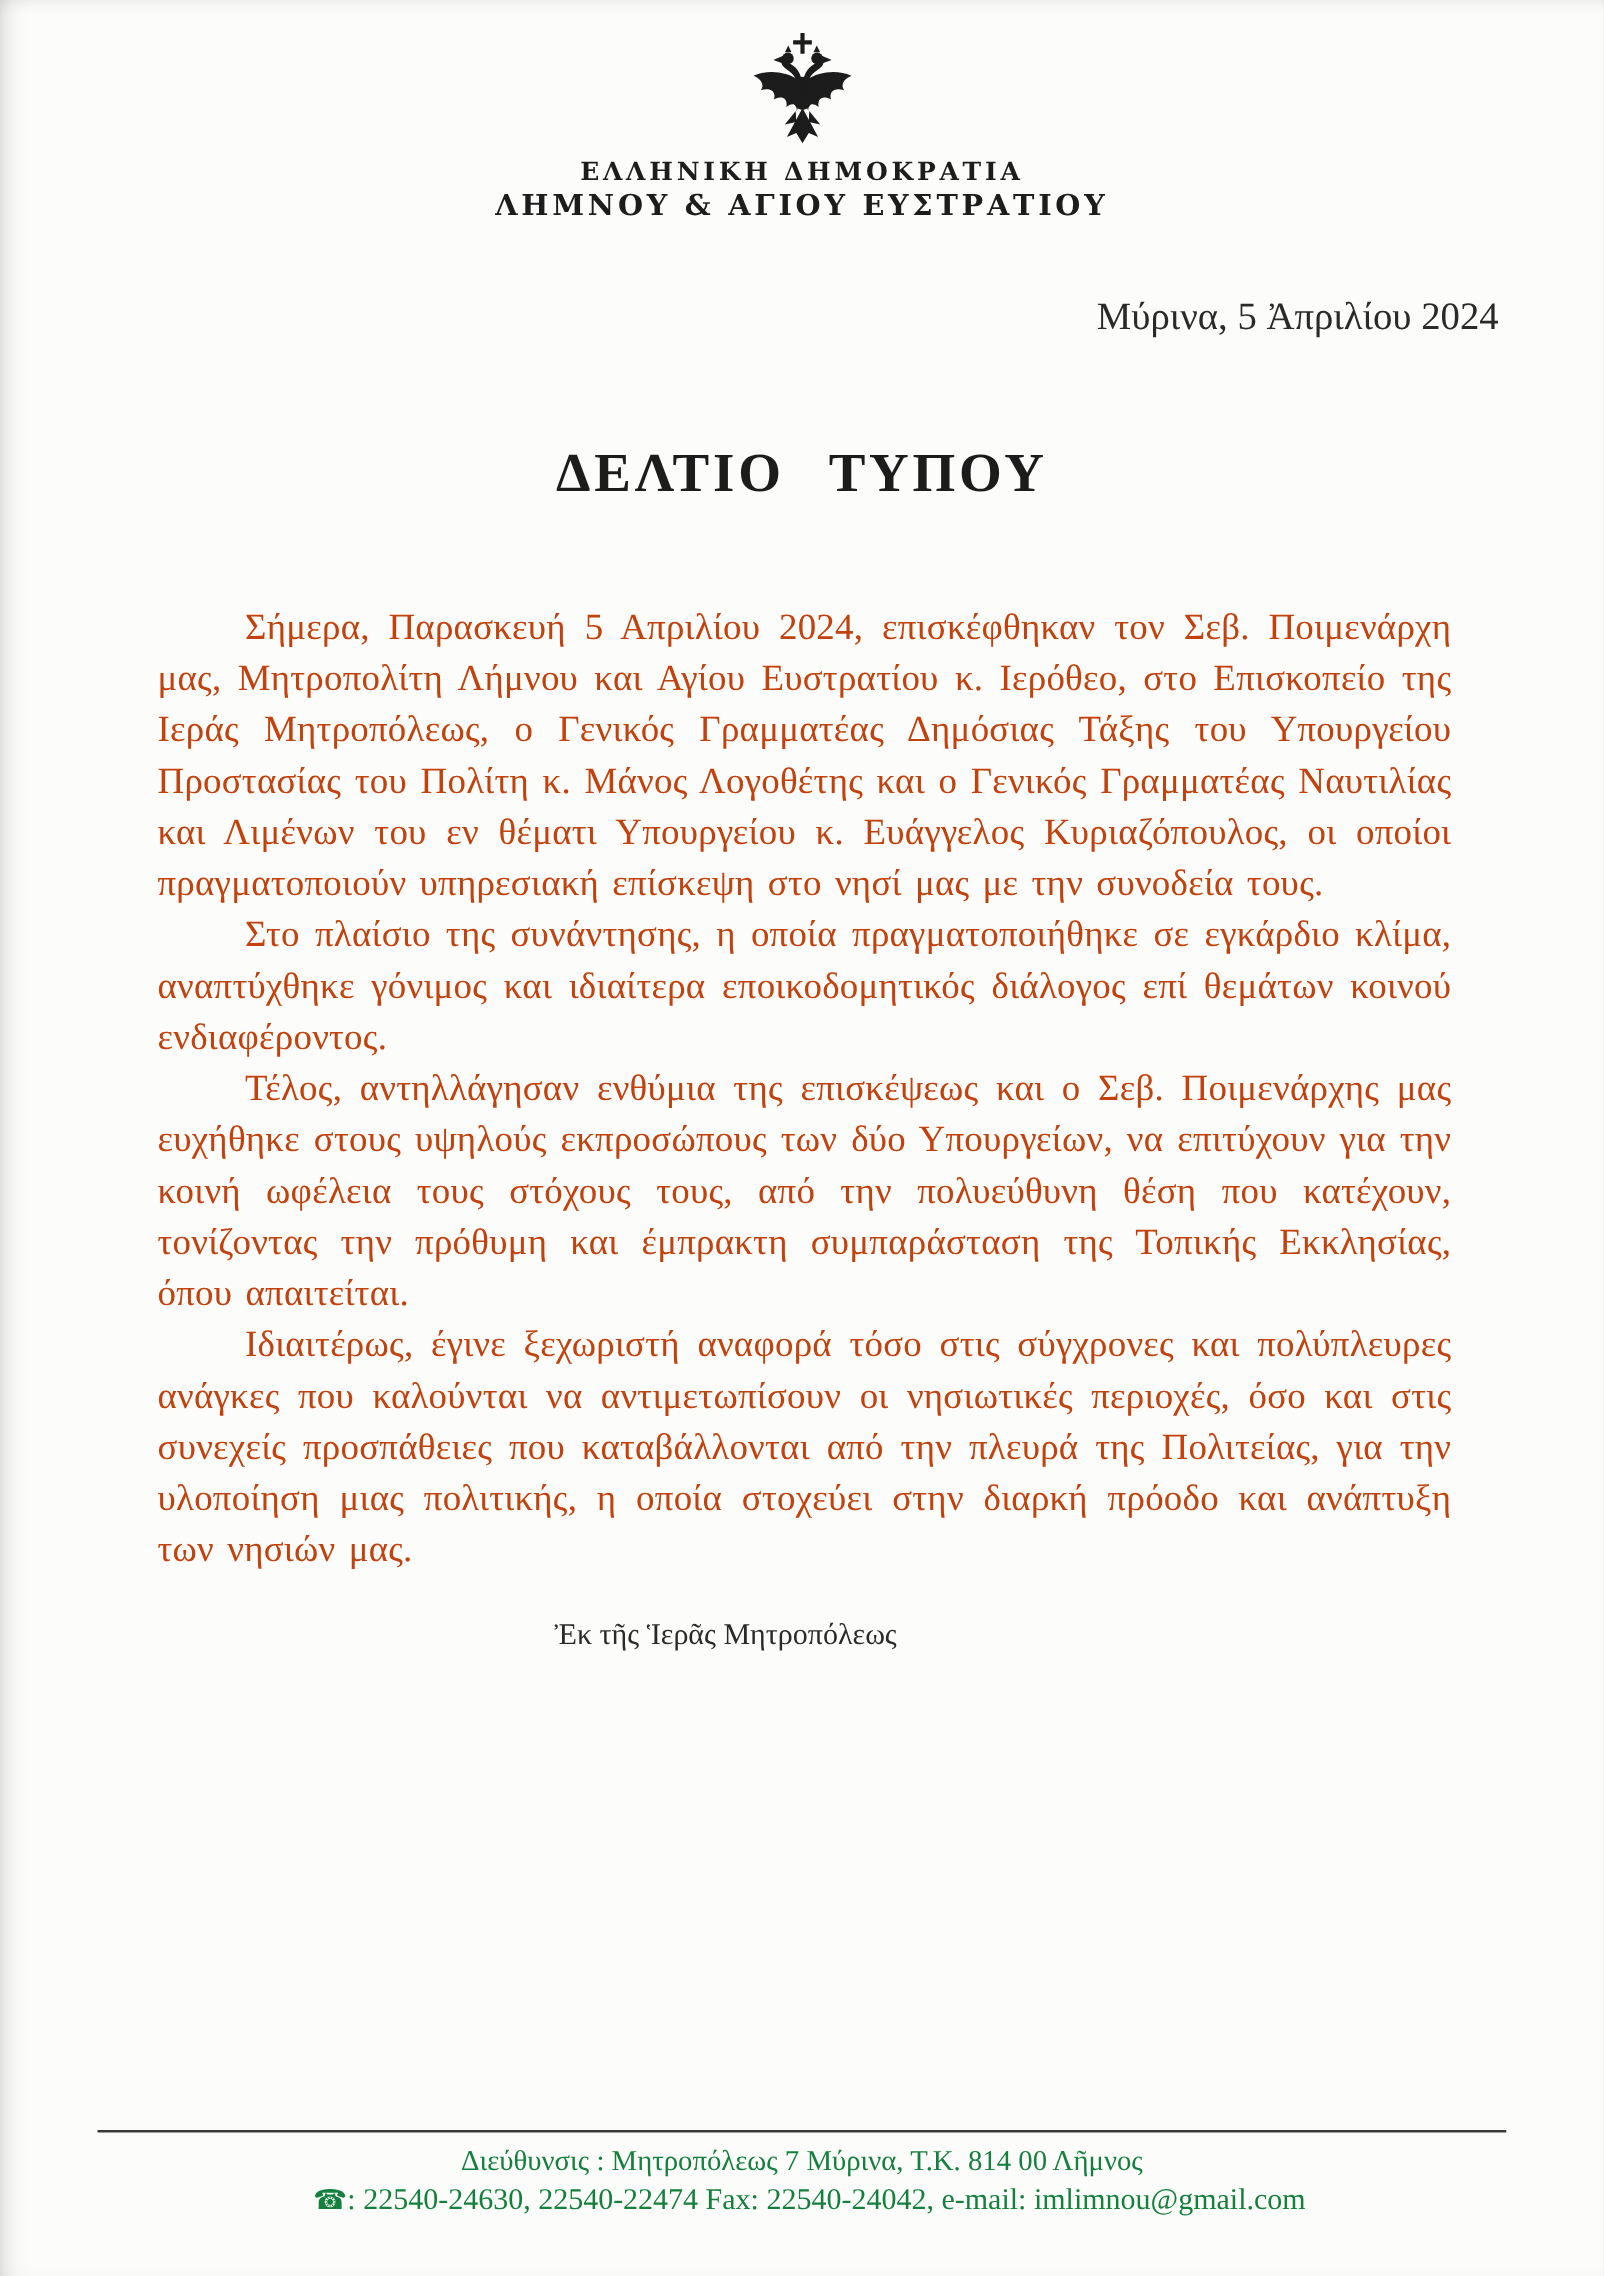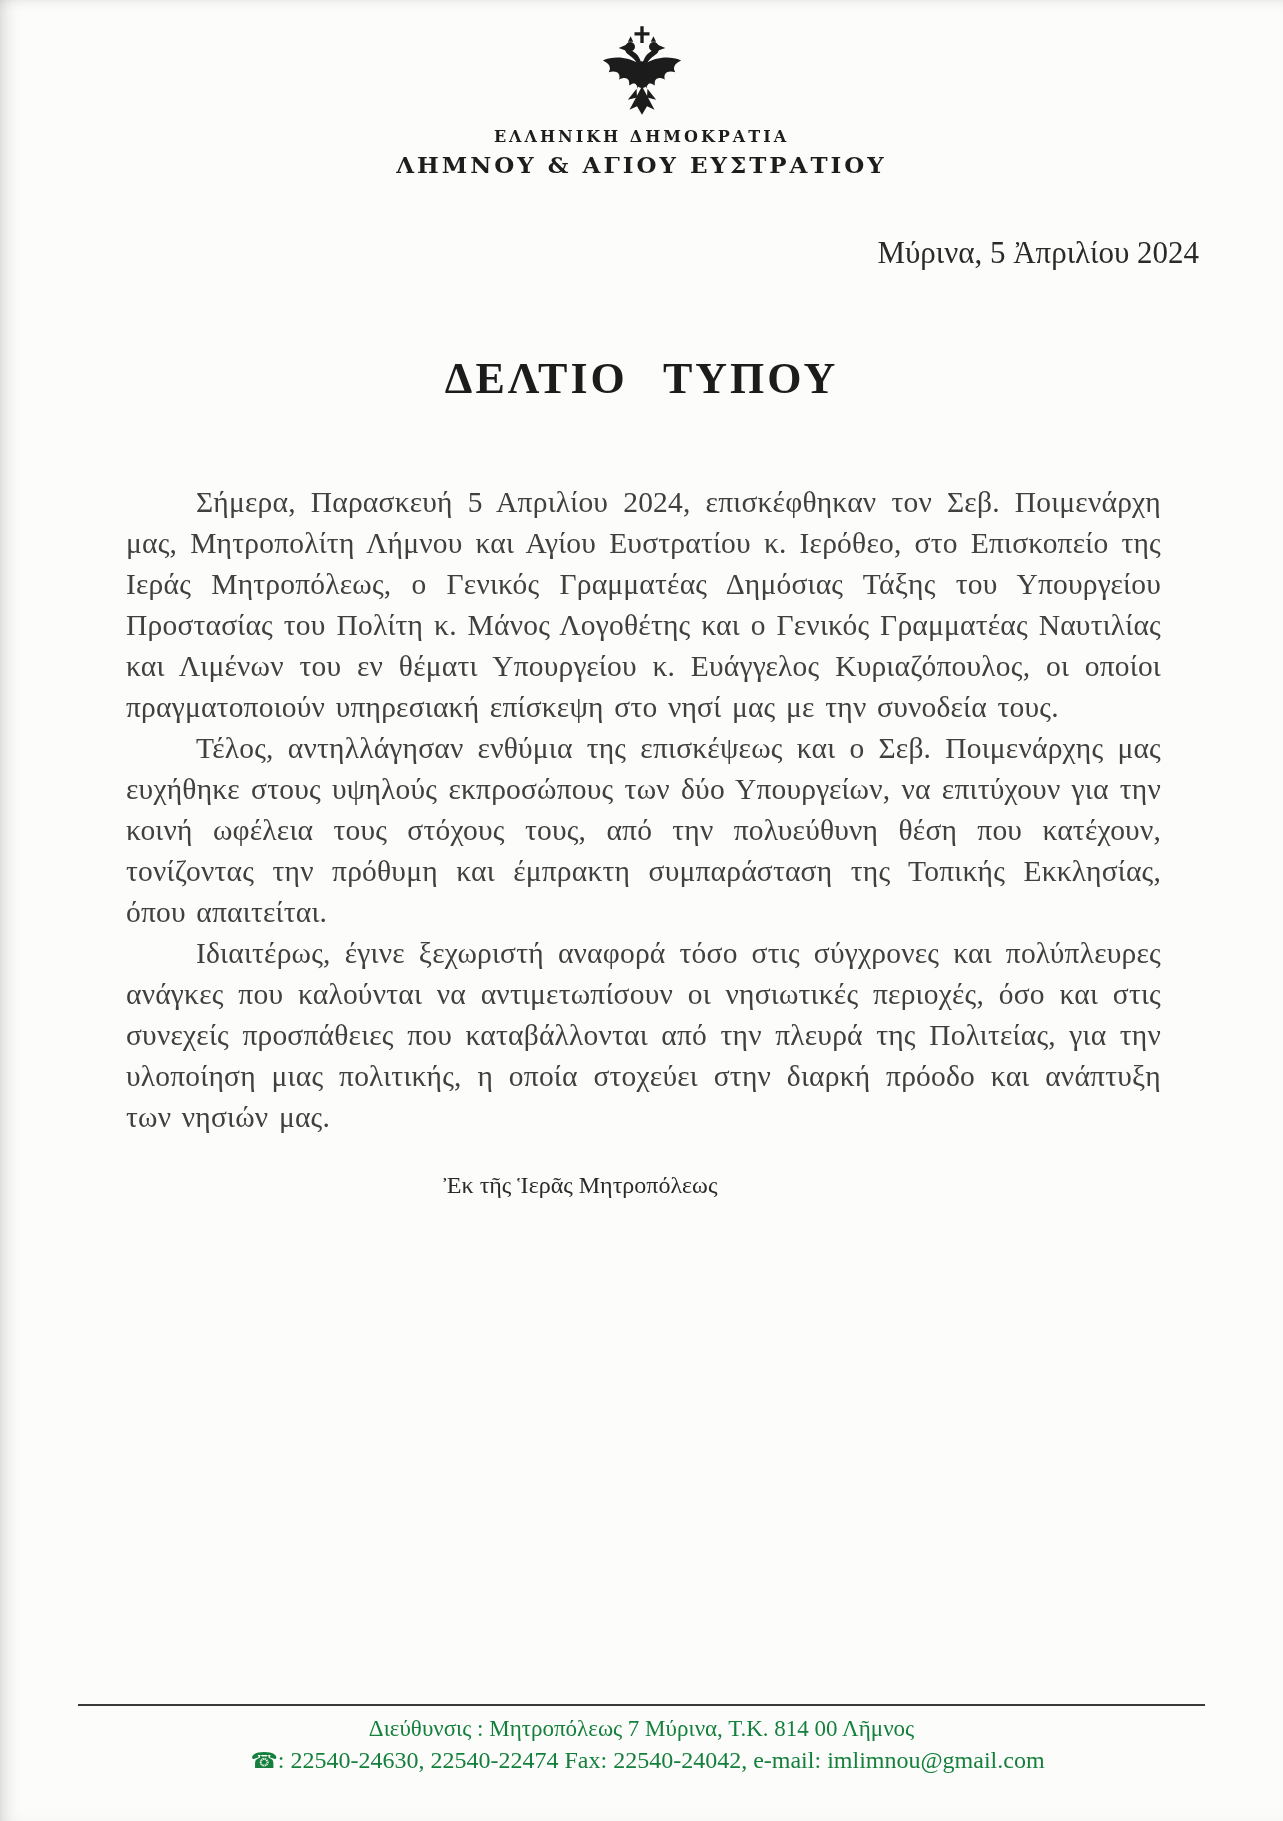--- a/index.html
+++ b/index.html
@@ -9,21 +9,21 @@
     margin:0 auto;
     background:#fcfcfa;
     color:#222;
     font-family:"Liberation Serif","DejaVu Serif",serif;
     box-shadow:inset 14px 0 22px -16px rgba(0,0,0,.25), inset 0 8px 18px -14px rgba(0,0,0,.18);
     overflow:hidden;
   }
   
   .letterhead{padding-top:26px;text-align:center;color:#1d1d1d;}
   .emblem{display:block;margin:0 auto 4px auto;}
-  .lh1{font-family:"DejaVu Serif",serif;font-weight:bold;font-size:16px;letter-spacing:3px;line-height:26px;}
+  .lh1{font-family:"DejaVu Serif",serif;font-weight:bold;font-size:20px;letter-spacing:3px;line-height:26px;}
   .lh2{font-family:"DejaVu Serif",serif;font-weight:bold;font-size:24px;letter-spacing:4px;line-height:29px;}
   .lh3{font-family:"DejaVu Serif",serif;font-weight:bold;font-size:23px;letter-spacing:3px;line-height:29px;}
   
   .dateline{
     margin-top:56px;
     text-align:right;
     padding-right:84px;
     font-size:31px;
     color:#2a2a2a;
   }
@@ -36,21 +36,21 @@
     letter-spacing:3px;
     word-spacing:22px;
     color:#1c1c1c;
   }
   
   .body-text{
     margin:78px 122px 0 126px;
     font-size:29.5px;
     line-height:41px;
     text-align:justify;
-    color:#404040;
+    color:#c2410c;
     letter-spacing:.2px;
     word-spacing:3px;
   }
   .body-text p{margin:0;text-indent:70px;}
   
   .closing{
     margin:34px 122px 0 0;
     text-align:center;
     font-size:24px;
     color:#2a2a2a;
@@ -99,20 +99,21 @@
     <div class="lh1">ΕΛΛΗΝΙΚΗ ΔΗΜΟΚΡΑΤΙΑ</div>
     <div class="lh3">ΛΗΜΝΟΥ &amp; ΑΓΙΟΥ ΕΥΣΤΡΑΤΙΟΥ</div>
   </header>
 
   <div class="dateline">Μύρινα, 5 Ἀπριλίου 2024</div>
 
   <h1 class="doc-title">ΔΕΛΤΙΟ ΤΥΠΟΥ</h1>
 
   <main class="body-text">
     <p>Σήμερα, Παρασκευή 5 Απριλίου 2024, επισκέφθηκαν τον Σεβ. Ποιμενάρχη μας, Μητροπολίτη Λήμνου και Αγίου Ευστρατίου κ. Ιερόθεο, στο Επισκοπείο της Ιεράς Μητροπόλεως, ο Γενικός Γραμματέας Δημόσιας Τάξης του Υπουργείου Προστασίας του Πολίτη κ. Μάνος Λογοθέτης και ο Γενικός Γραμματέας Ναυτιλίας και Λιμένων του εν θέματι Υπουργείου κ. Ευάγγελος Κυριαζόπουλος, οι οποίοι πραγματοποιούν υπηρεσιακή επίσκεψη στο νησί μας με την συνοδεία τους.</p>
+    <p>Στο πλαίσιο της συνάντησης, η οποία πραγματοποιήθηκε σε εγκάρδιο κλίμα, αναπτύχθηκε γόνιμος και ιδιαίτερα εποικοδομητικός διάλογος επί θεμάτων κοινού ενδιαφέροντος.</p>
     <p>Τέλος, αντηλλάγησαν ενθύμια της επισκέψεως και ο Σεβ. Ποιμενάρχης μας ευχήθηκε στους υψηλούς εκπροσώπους των δύο Υπουργείων, να επιτύχουν για την κοινή ωφέλεια τους στόχους τους, από την πολυεύθυνη θέση που κατέχουν, τονίζοντας την πρόθυμη και έμπρακτη συμπαράσταση της Τοπικής Εκκλησίας, όπου απαιτείται.</p>
     <p>Ιδιαιτέρως, έγινε ξεχωριστή αναφορά τόσο στις σύγχρονες και πολύπλευρες ανάγκες που καλούνται να αντιμετωπίσουν οι νησιωτικές περιοχές, όσο και στις συνεχείς προσπάθειες που καταβάλλονται από την πλευρά της Πολιτείας, για την υλοποίηση μιας πολιτικής, η οποία στοχεύει στην διαρκή πρόοδο και ανάπτυξη των νησιών μας.</p>
   </main>
 
   <div class="closing">Ἐκ τῆς Ἱερᾶς Μητροπόλεως</div>
 
   <footer class="page-footer">
     <hr class="footer-rule">
     <div class="footer-address">Διεύθυνσις : Μητροπόλεως 7 Μύρινα, Τ.Κ. 814 00 Λῆμνος</div>
     <div class="footer-contacts"><span class="phone-glyph">☎</span><span>: 22540-24630, 22540-22474 Fax: 22540-24042, e-mail: imlimnou@gmail.com</span></div>

